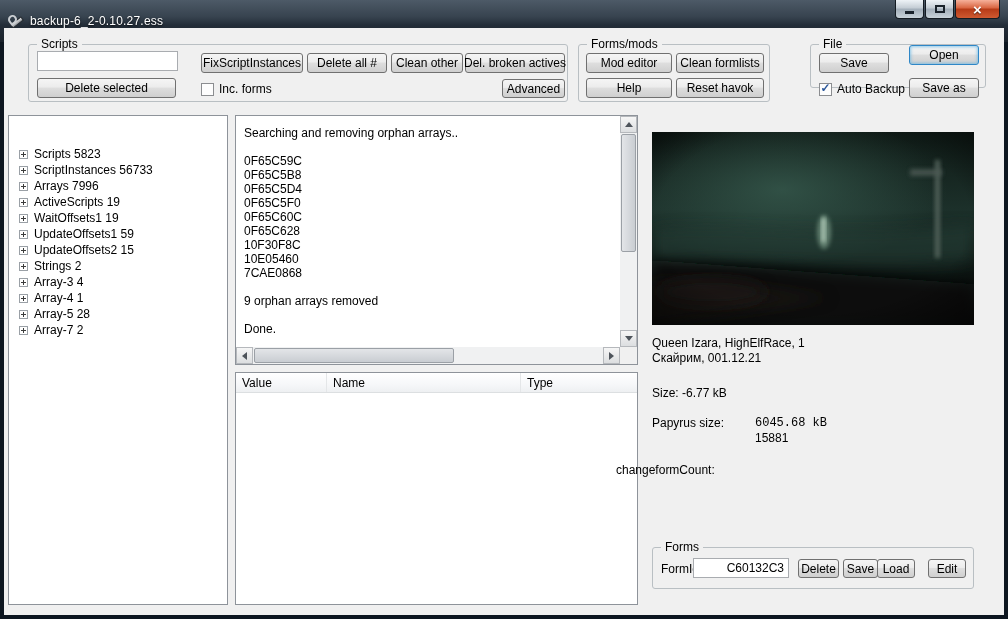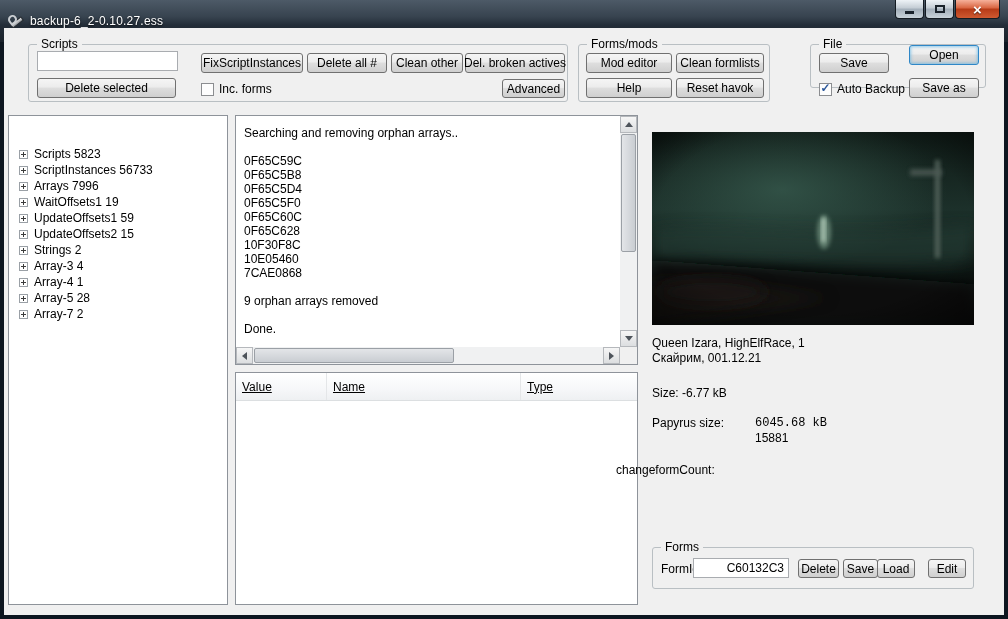--- a/index.html
+++ b/index.html
@@ -92,21 +92,21 @@
   .sb-thumb {
     position:absolute; background:linear-gradient(90deg,#e3e5e8,#c9cdd2);
     border:1px solid #9ba0a6; border-radius:2px;
   }
   .hscroll .sb-thumb { background:linear-gradient(#e3e5e8,#c9cdd2); }
   .tri-up    { width:0; height:0; border:4px solid transparent; border-bottom:5px solid #4e545b; margin-top:-4px; }
   .tri-down  { width:0; height:0; border:4px solid transparent; border-top:5px solid #4e545b; margin-bottom:-4px; }
   .tri-left  { width:0; height:0; border:4px solid transparent; border-right:5px solid #4e545b; margin-left:-4px; }
   .tri-right { width:0; height:0; border:4px solid transparent; border-left:5px solid #4e545b; margin-right:-4px; }
   
-  .lv-header { display:flex; height:28px; background:linear-gradient(#ffffff,#f6f7f9 60%, #eef0f2); border-bottom:1px solid #dcdfe1;text-decoration:underline; }
+  .lv-header { display:flex; height:20px; background:linear-gradient(#ffffff,#f6f7f9 60%, #eef0f2); border-bottom:1px solid #dcdfe1; }
   .lv-col { padding:2px 6px; border-right:1px solid #e4e6e8; display:flex; align-items:center; }
   
   .info-text { position:absolute; white-space:nowrap; }
   .shot { position:absolute; overflow:hidden; }
   .shot svg { display:block; }
 </style>
 </head>
 <body>
 
 <div class="titlebar">
@@ -167,20 +167,24 @@
           <span class="plusbox"></span>
           <span>Scripts 5823</span>
         </li>
       <li>
           <span class="plusbox"></span>
           <span>ScriptInstances 56733</span>
         </li>
       <li>
           <span class="plusbox"></span>
           <span>Arrays 7996</span>
+        </li>
+      <li>
+          <span class="plusbox"></span>
+          <span>ActiveScripts 19</span>
         </li>
       <li>
           <span class="plusbox"></span>
           <span>WaitOffsets1 19</span>
         </li>
       <li>
           <span class="plusbox"></span>
           <span>UpdateOffsets1 59</span>
         </li>
       <li>

